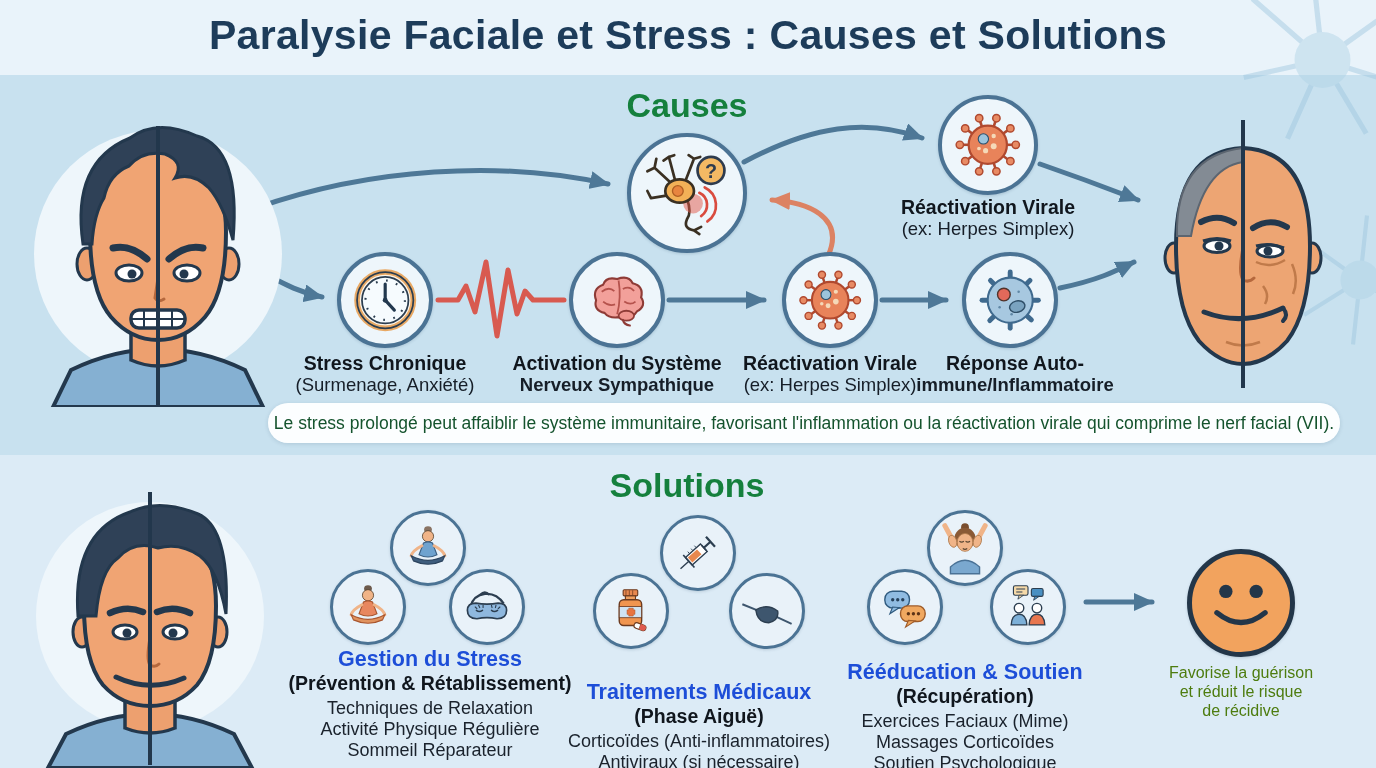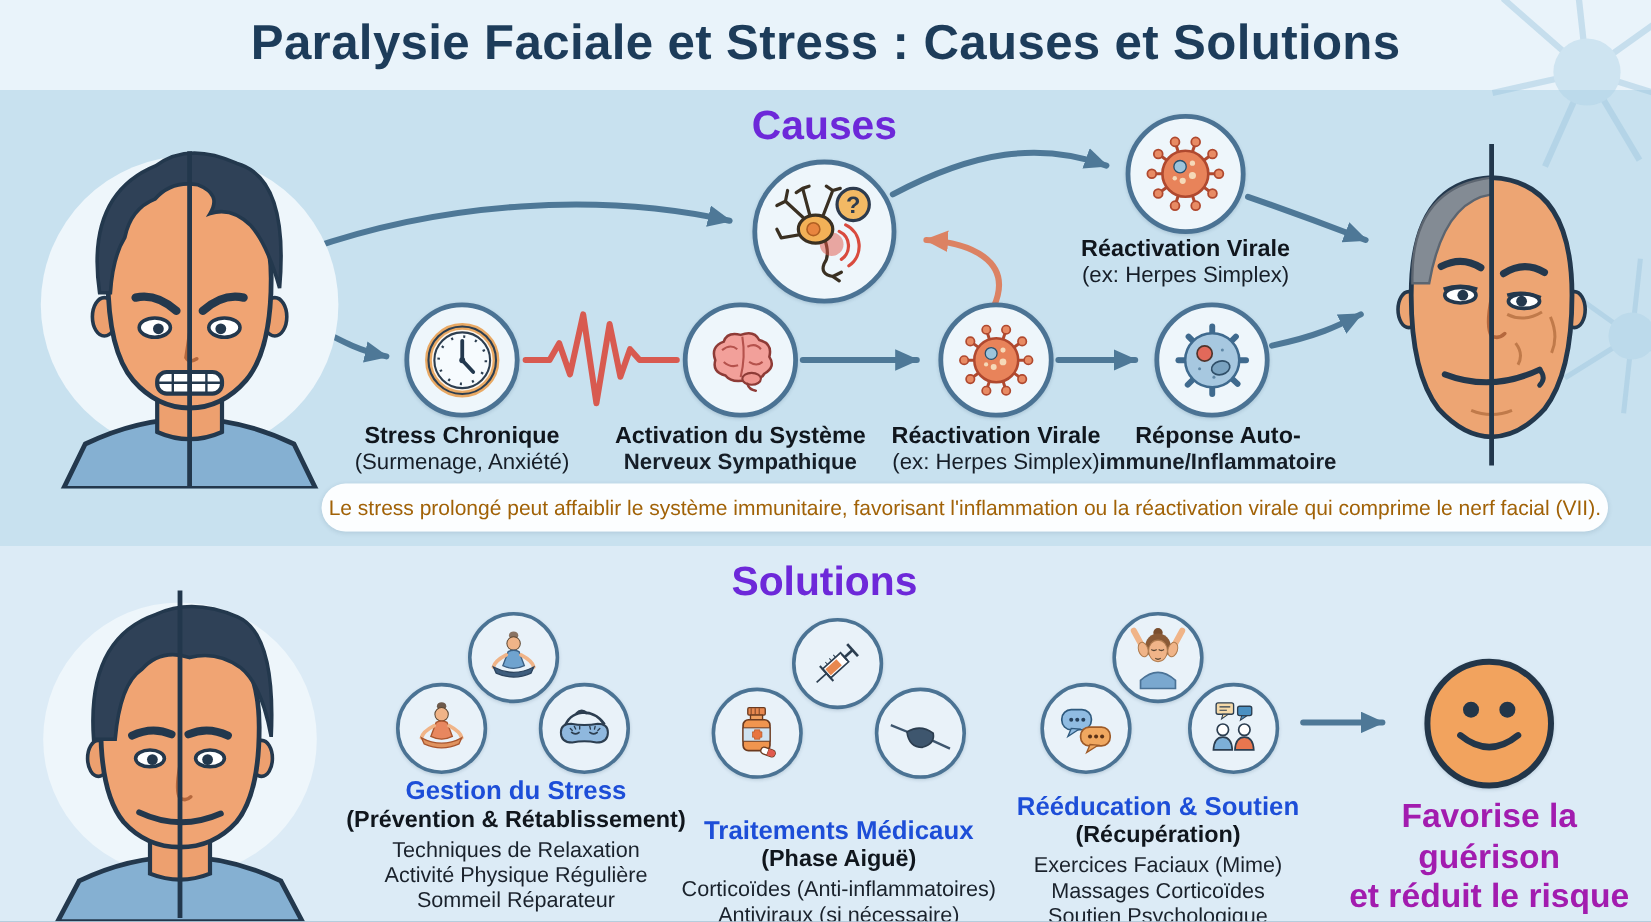--- a/index.html
+++ b/index.html
@@ -10,45 +10,45 @@
   
   .header{position:absolute;left:0;top:0;width:1376px;height:75px;background:#e9f3fa;}
   .causes-bg{position:absolute;left:0;top:75px;width:1376px;height:380px;background:#c8e1ef;}
   .solutions-bg{position:absolute;left:0;top:455px;width:1376px;height:313px;background:#dcebf6;}
   .page-title{
     position:absolute;left:0;top:12px;width:1376px;text-align:center;
     font-size:41px;font-weight:800;color:#1d3c5a;letter-spacing:.3px;
   }
   .section-title{
     position:absolute;transform:translateX(-50%);
-    font-size:34px;font-weight:800;color:#6d28d9;
+    font-size:34px;font-weight:800;color:#15803d;
   }
   
   .node{
     position:absolute;border-radius:50%;background:#eef6fb;border:4px solid #4b7394;
     box-sizing:border-box;display:flex;align-items:center;justify-content:center;
     box-shadow:0 1px 3px rgba(30,60,90,.18);
   }
   .node svg{width:80%;height:80%;}
   .mini{border-width:3px;background:#e9f2f9;}
   
   .lbl{position:absolute;transform:translateX(-50%);text-align:center;line-height:1.14;}
   .l1{font-weight:700;font-size:19.5px;color:#10161d;}
   .l2{font-size:18.5px;color:#161e28;}
   .l2.b{font-weight:700;}
   .gtitle{font-weight:700;font-size:21.5px;color:#1d4ed8;}
   .gsub{font-weight:700;font-size:19.5px;color:#10161d;}
   .gitem{font-size:18px;color:#1a222c;line-height:1.18;}
-  .outcome{font-weight:700;font-size:28px;color:#a21caf;line-height:1.2;}
+  .outcome{font-weight:400;font-size:16px;color:#4d7c0f;line-height:1.2;}
   
   .note{
     position:absolute;left:268px;top:403px;width:1072px;height:40px;
     background:rgba(255,255,255,.95);border-radius:20px;
     display:flex;align-items:center;justify-content:center;
-    font-size:17.5px;color:#a16207;box-shadow:0 1px 4px rgba(30,60,90,.15);
+    font-size:17.5px;color:#14532d;box-shadow:0 1px 4px rgba(30,60,90,.15);
   }
   .face,.arrows,.deco{position:absolute;}
   .arrows{left:0;top:0;pointer-events:none;}
   .deco{opacity:.45;}
 </style>
 </head>
 <body>
 
 <div class="stage">
 

